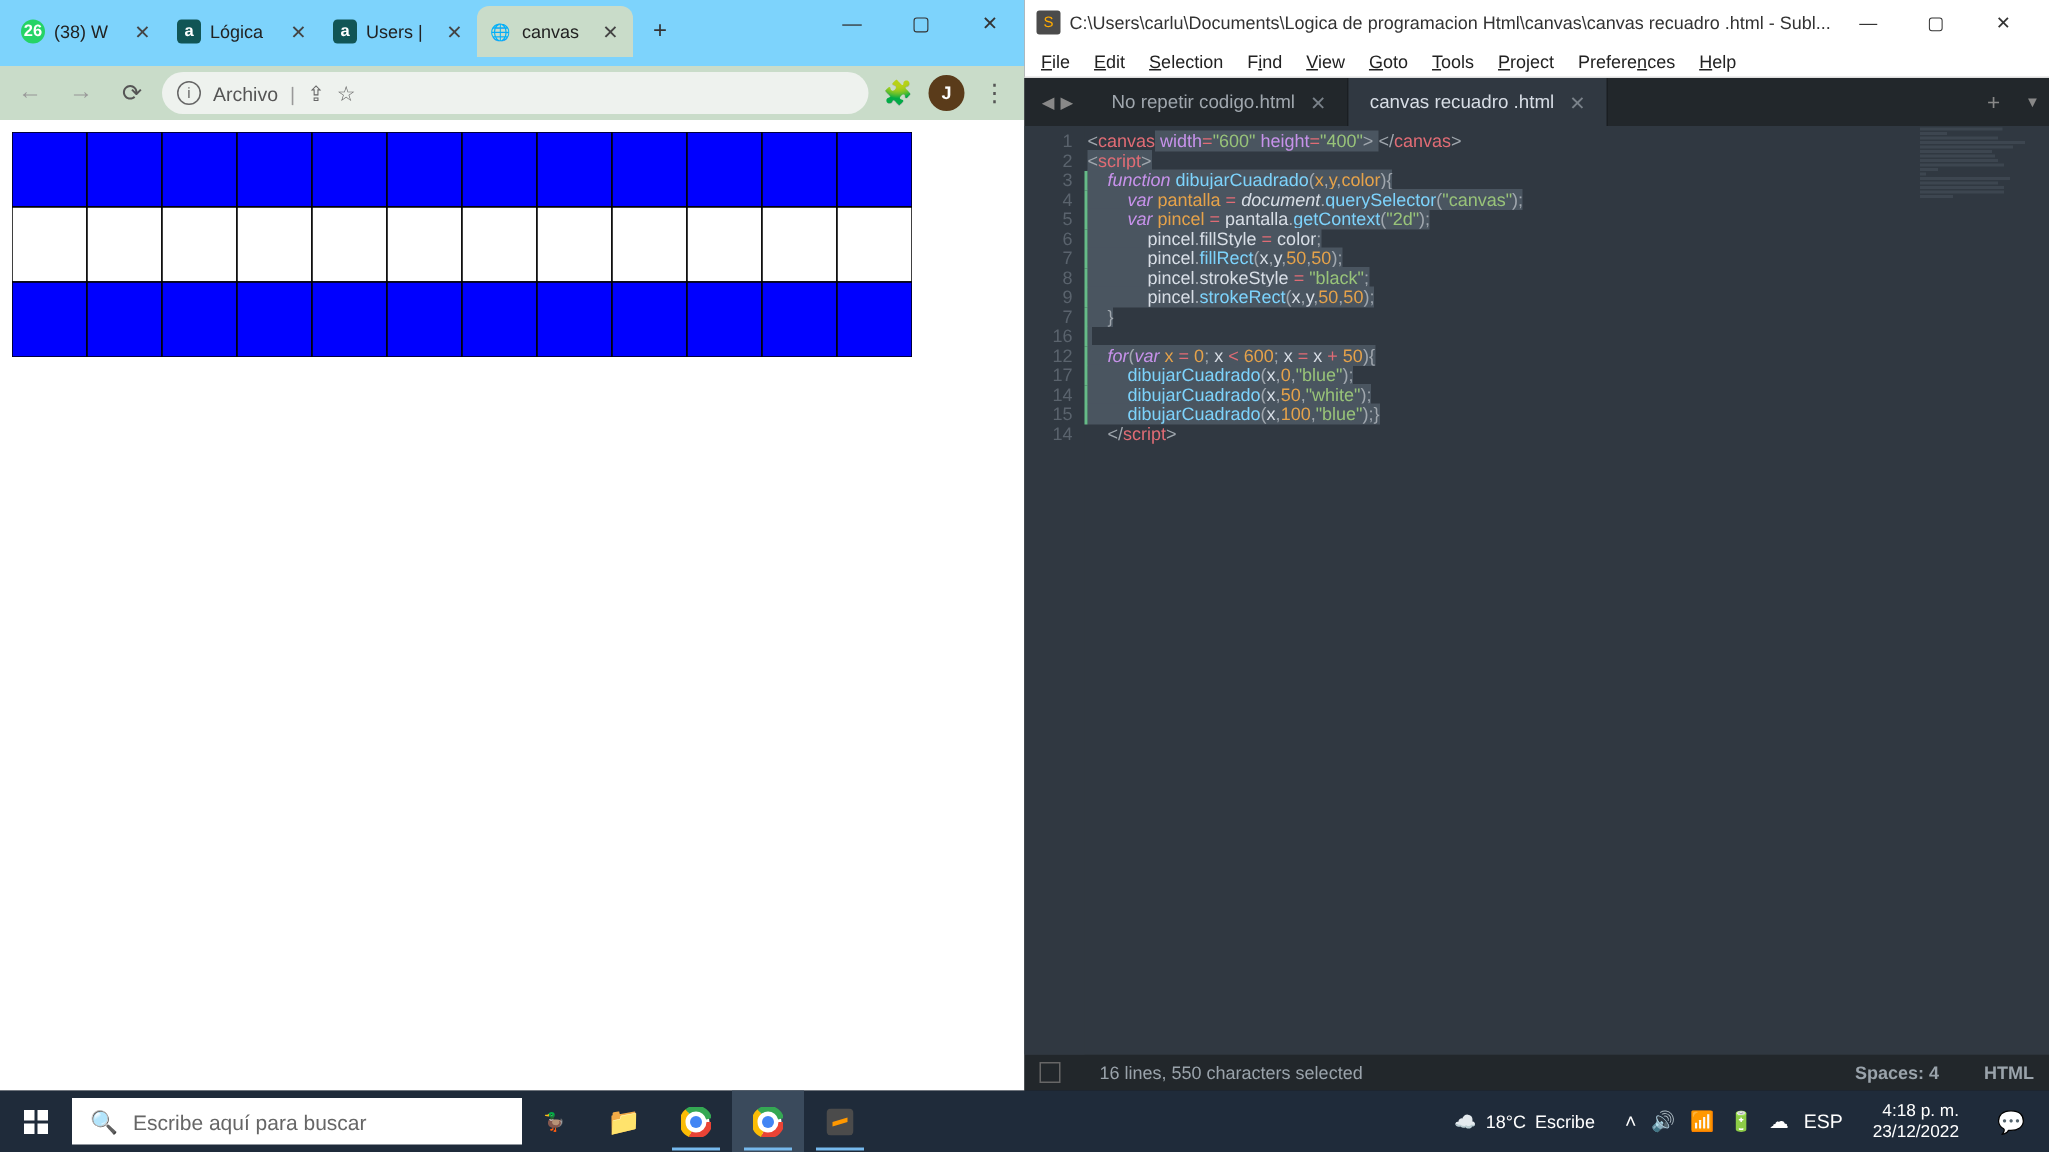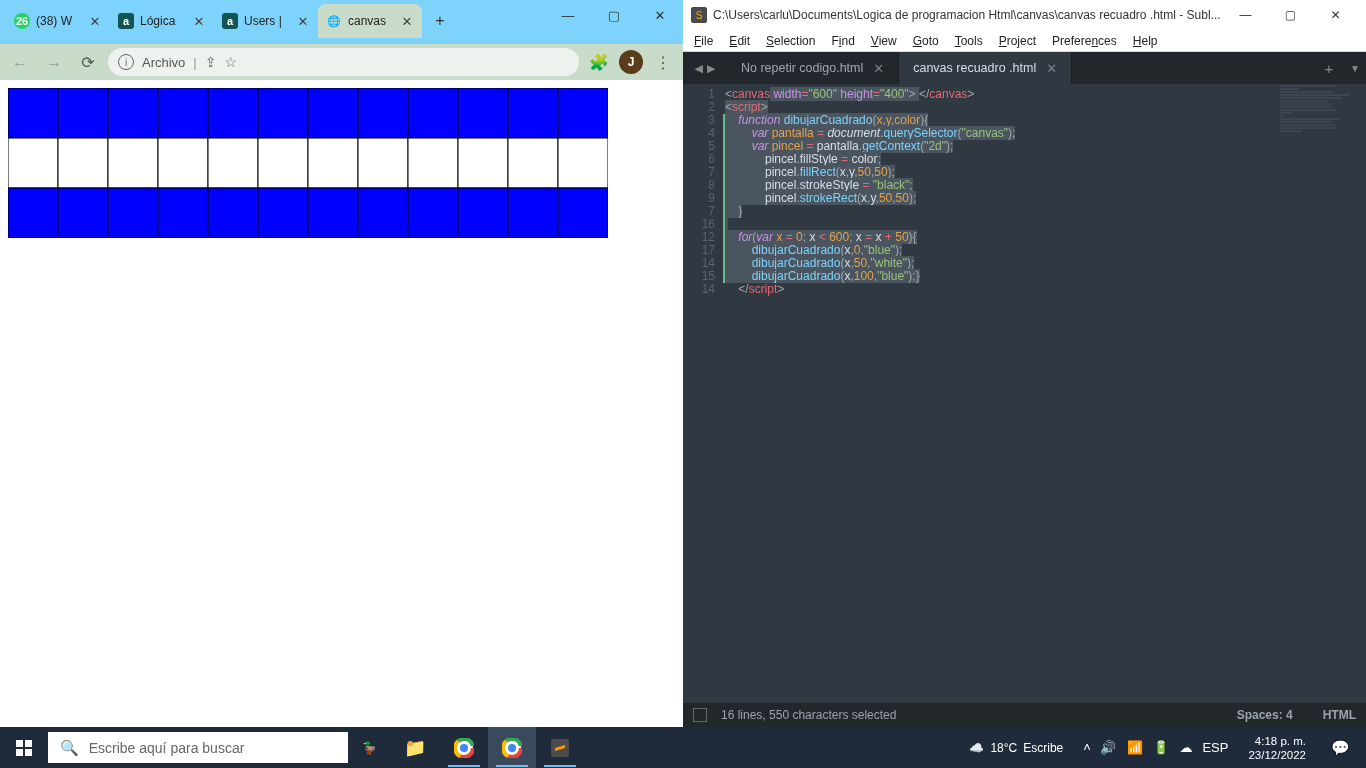--- a/index.html
+++ b/index.html
@@ -67,21 +67,21 @@
 .c-fn { color:#7dd3fc; }
 .c-var { color:#c792ea; font-style:italic;}
 .c-name { color:#e5a24a; }
 .c-num { color:#e5a24a; }
 .c-punc { color:#a0a7ae; }
 .c-obj { color:#d8dee6; font-style:italic;}
 .c-op { color:#e06c75; }
 .c-margin { position:absolute; left:0; top:0; width:2px; background:#6b8; }
 .st-minimap { position:absolute; right:0; top:0; width:90px; height:120px; opacity:.5;}
 .st-minimap div { height:2px; margin:1px 4px; background:#4a5560; }
-.st-status { height:24px; background:#22272b; display:flex; align-items:center; padding:0 10px; font-size:12px; color:#9aa3ab; gap:14px;}
+.st-status { height:24px; background:#22272b; display:flex; align-items:center; padding:0 10px; font-size:12px; color:#9aa3ab; gap:26px;}
 .st-status .box { width:14px; height:14px; border:1px solid #666;}
 .st-status .right { margin-left:auto; display:flex; gap:30px;font-weight:bold;}
 
 
 .taskbar { position:absolute; left:0; bottom:0; width:1366px; height:41px; background:#1f2b3a; display:flex; align-items:center; color:#fff; font-size:12px;}
 .taskbar .start { width:48px; height:41px; display:flex; align-items:center; justify-content:center; font-size:15px;}
 .taskbar .search { width:300px; height:31px; background:#fff; display:flex; align-items:center; padding:0 12px; gap:10px; color:#666; font-size:14px;}
 .taskbar .search .mag { font-size:15px;}
 .taskbar .cortana { width:44px; display:flex; align-items:center; justify-content:center;}
 .taskbar .apps { display:flex; height:41px;}

